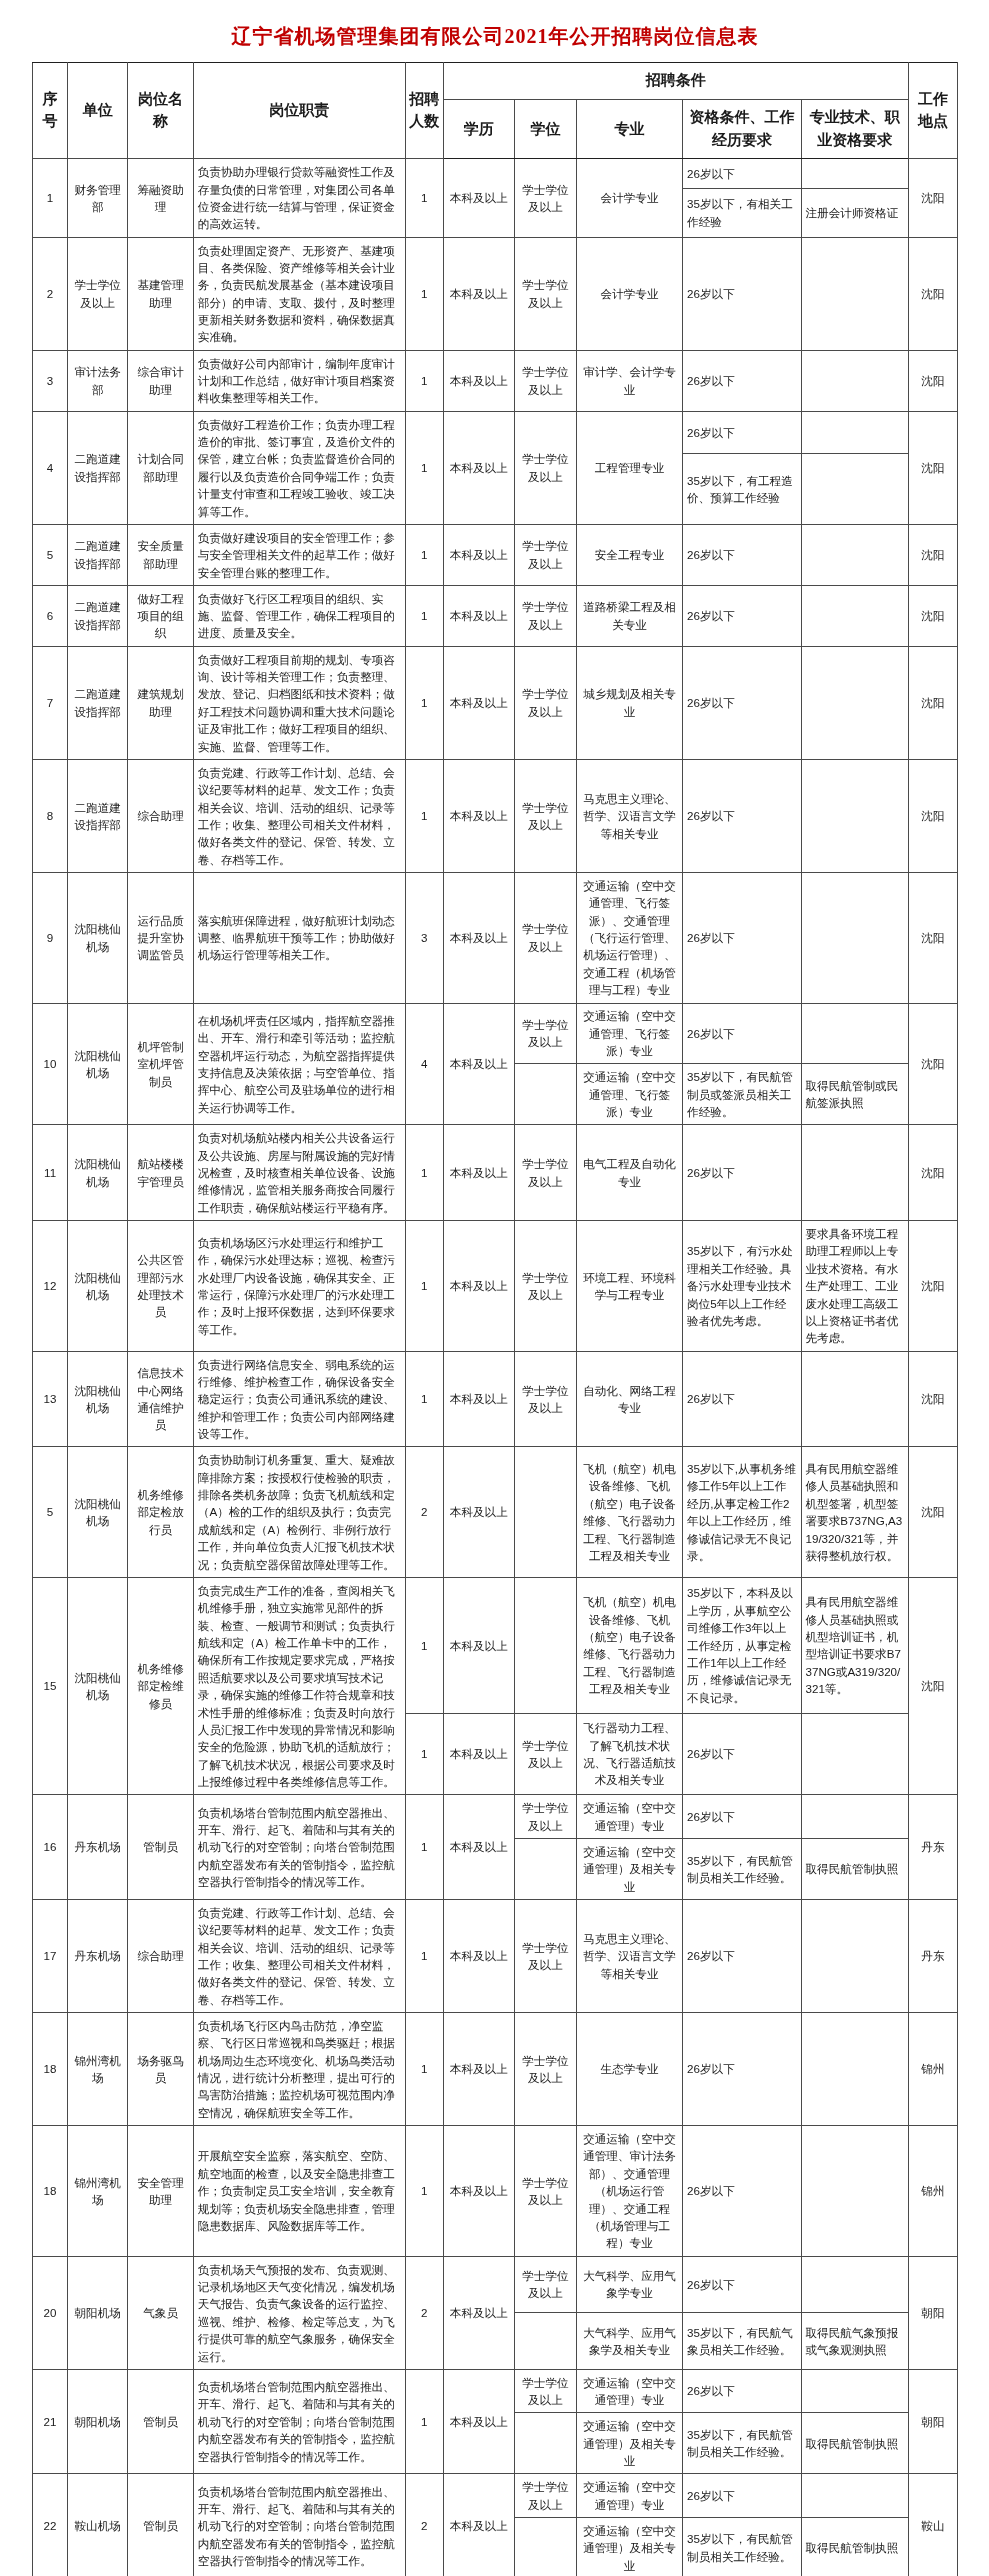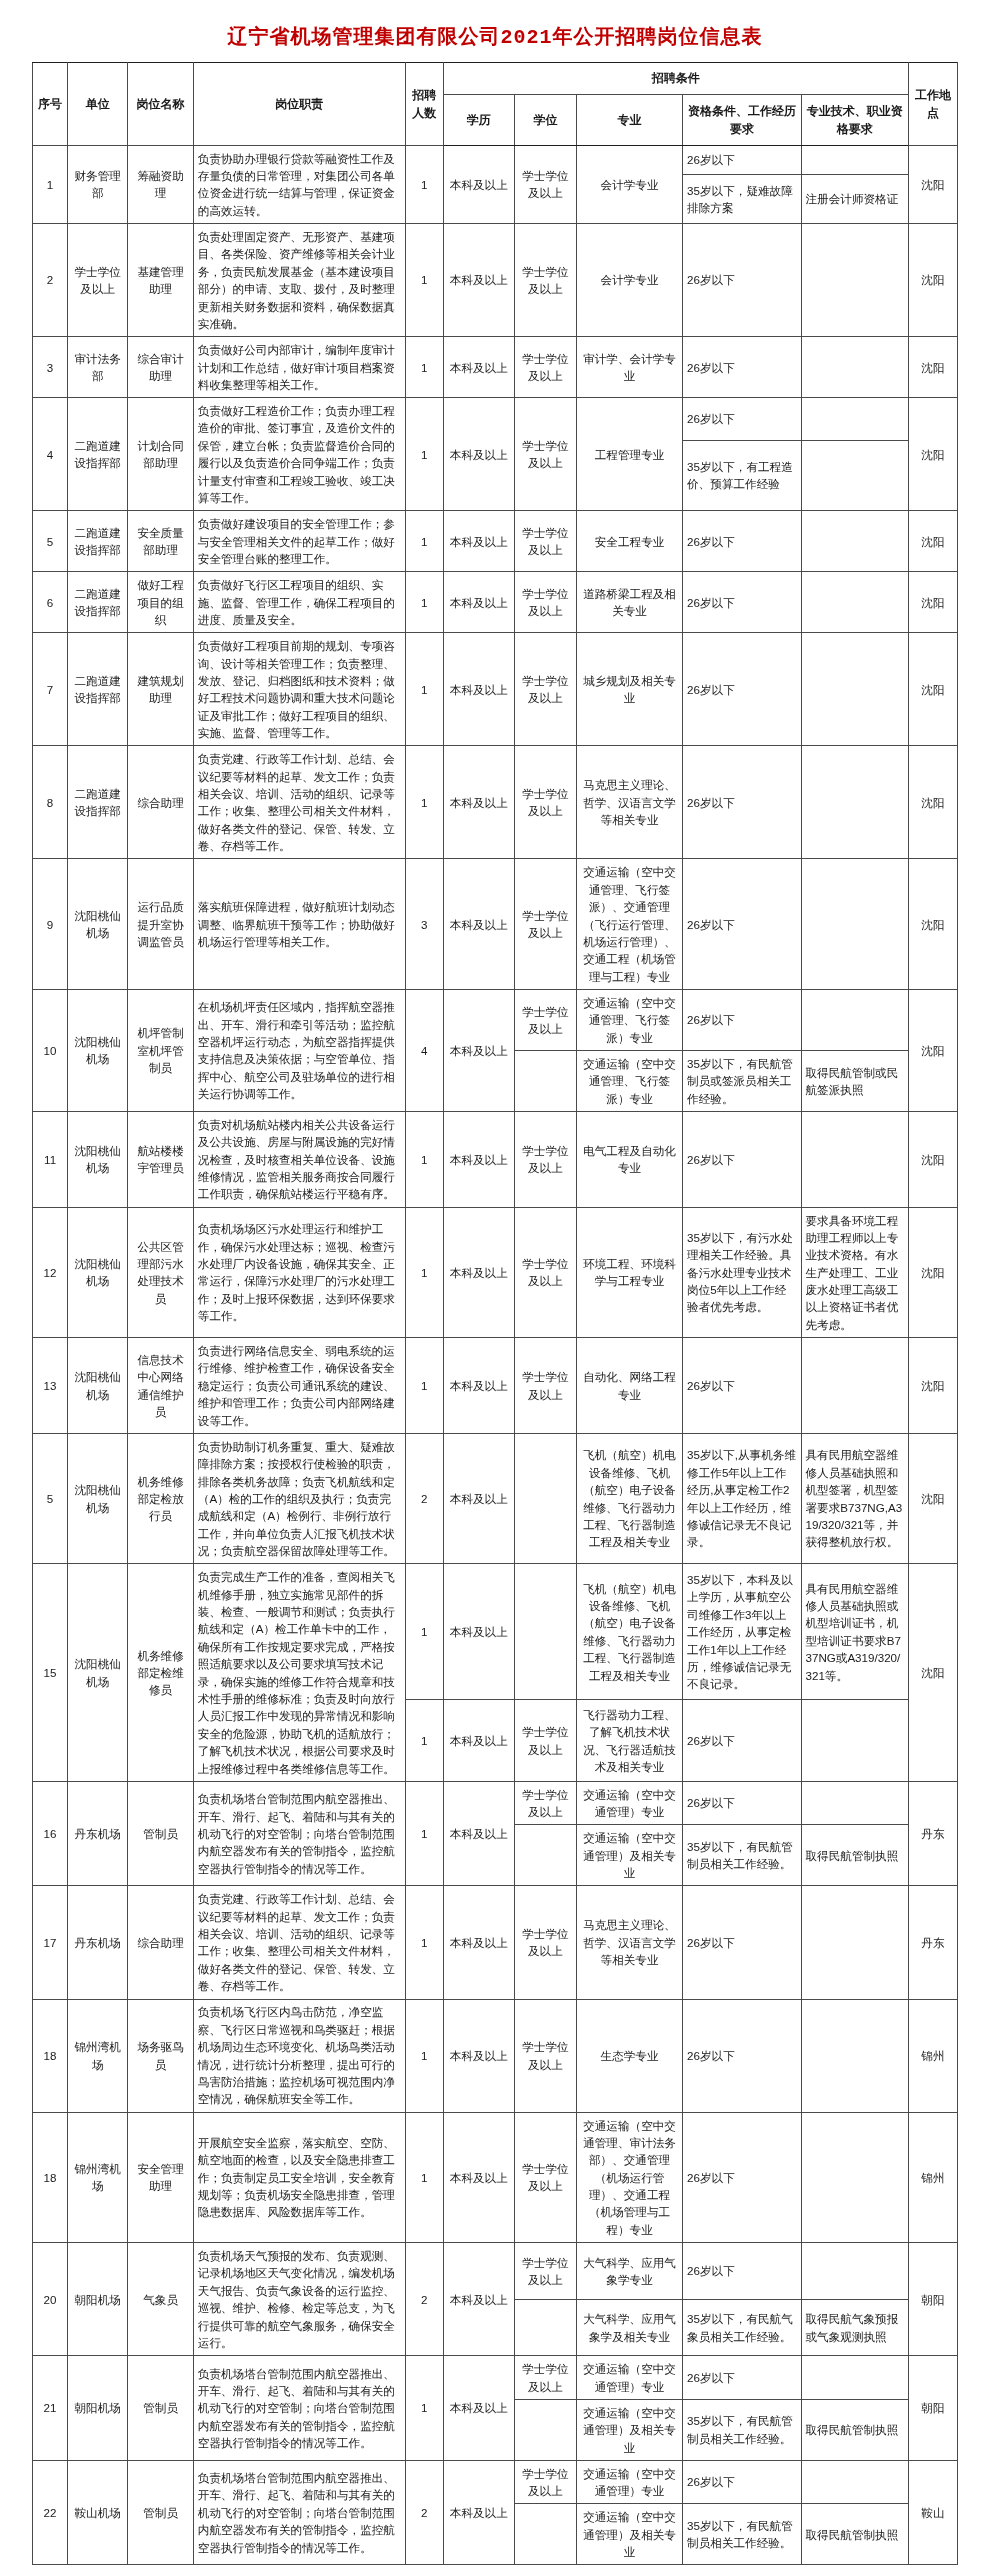--- a/index.html
+++ b/index.html
@@ -1,30 +1,30 @@
 <!DOCTYPE html>
 <html><head>
 <meta charset="utf-8">
 <style>
   html,body{margin:0;padding:0;background:#ffffff;}
   body{width:990px;font-family:"Liberation Sans","DejaVu Sans",sans-serif;color:#1a1a1a;}
   .page{width:990px;padding-top:23px;padding-bottom:19.3px;}
   .page-title{
     color:#c00000;text-align:center;font-size:20px;font-weight:bold;
-    margin:0 0 11.6px 0;letter-spacing:1px;font-family:Liberation Mono, monospace;
+    margin:0 0 11.6px 0;letter-spacing:1px;font-family:Liberation Serif, serif;
   }
   table.recruit{
     border-collapse:collapse;margin:0 auto;width:926px;table-layout:fixed;
     border:1.9px solid #1f1f1f;
   }
   th,td{
     border:1px solid #4a4a4a;font-size:11.6px;padding:3.9px 3.9px;text-align:center;
     vertical-align:middle;word-break:break-all;line-height:1.5;background:#fff;
   }
-  thead th{font-weight:bold;padding:6.8px 2.9px;font-size:12px;}
+  thead th{font-weight:bold;padding:6.8px 2.9px;font-size:15px;}
   thead tr:first-child th{border-top:1.9px solid #1f1f1f;}
   thead tr:last-child th{border-bottom:1.9px solid #1f1f1f;}
   td.left{text-align:left;}
   tr.row-start td{border-top:1.9px solid #1f1f1f;}
 </style>
 </head>
 <body>
 
 <div class="page">
   <h1 class="page-title">辽宁省机场管理集团有限公司2021年公开招聘岗位信息表</h1>
@@ -69,21 +69,21 @@
           <td rowspan="2" class="left">负责协助办理银行贷款等融资性工作及存量负债的日常管理，对集团公司各单位资金进行统一结算与管理，保证资金的高效运转。</td>
           <td rowspan="2">1</td>
           <td rowspan="2">本科及以上</td>
           <td rowspan="2">学士学位及以上</td>
           <td rowspan="2">会计学专业</td>
           <td class="left">26岁以下</td>
           <td class="left"></td>
           <td rowspan="2">沈阳</td>
         </tr>
         <tr>
-          <td class="left">35岁以下，疑难故障排除方案</td>
+          <td class="left">35岁以下，有相关工作经验</td>
           <td class="left">注册会计师资格证</td>
         </tr>
         <tr class="row-start">
           <td>2</td>
           <td>学士学位及以上</td>
           <td>基建管理助理</td>
           <td class="left">负责处理固定资产、无形资产、基建项目、各类保险、资产维修等相关会计业务，负责民航发展基金（基本建设项目部分）的申请、支取、拨付，及时整理更新相关财务数据和资料，确保数据真实准确。</td>
           <td>1</td>
           <td>本科及以上</td>
           <td>学士学位及以上</td>

